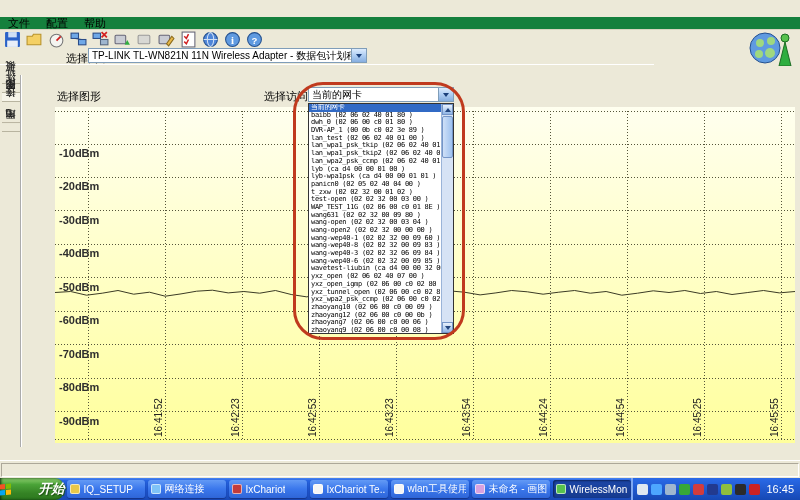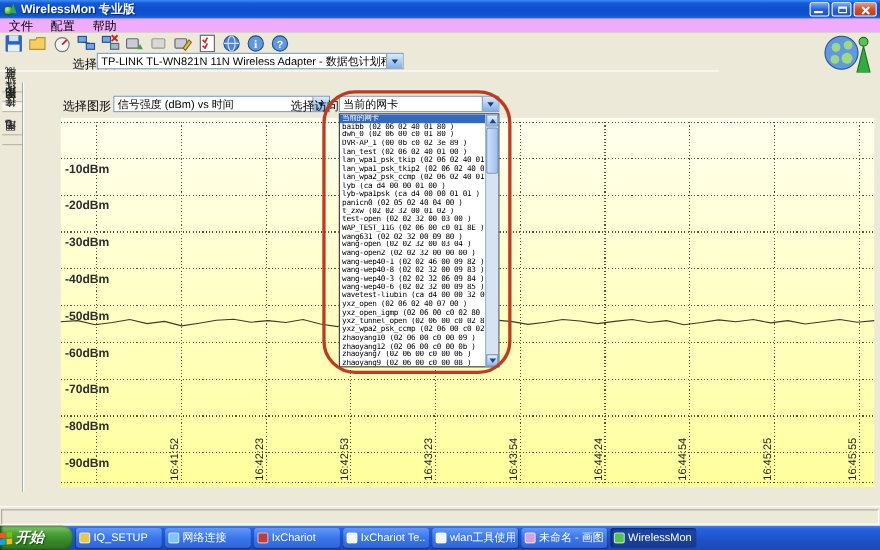--- a/index.html
+++ b/index.html
@@ -19,21 +19,21 @@
     border-left:3px solid transparent; border-right:3px solid transparent; border-bottom:9px solid #2fae3f; }
   .winbtn { width:18px; height:13px; margin-left:2px; border:1px solid #fff; border-radius:2px;
     background:linear-gradient(180deg,#7aa7f0,#2b63d8 50%,#1e52c4); position:relative; }
   .winbtn.close { width:21px; background:linear-gradient(180deg,#f09579,#d8502a 45%,#c03a18); }
   .winbtn .mini { position:absolute; left:3px; bottom:2px; width:8px; height:0; border-bottom:2px solid #fff; }
   .winbtn .rest { position:absolute; left:5px; top:3px; width:8px; height:6px; border:1px solid #fff; border-top:2px solid #fff; }
   .winbtn .x1,.winbtn .x2 { position:absolute; left:9px; top:2px; width:2px; height:9px; background:#fff; }
   .winbtn .x1 { transform:rotate(45deg);} .winbtn .x2 { transform:rotate(-45deg);}
 
   
-  .menubar { position:absolute; left:0; top:17px; width:800px; height:13px; background:#f0abfc;
+  .menubar { position:absolute; left:0; top:17px; width:800px; height:13px; background:#15803d;
     border-bottom:1px solid #d8d4c0; display:flex; align-items:center; font-size:11px; }
   .menubar span { padding:0 8px; color:#000; }
   .toolbar { position:absolute; left:0; top:30px; width:800px; height:19px; display:flex; align-items:center; padding-left:4px; }
   .tbico { width:17px; height:17px; margin-right:5px; display:inline-block; }
 
   
   .rowlabel { position:absolute; font-size:11px; color:#000; white-space:nowrap; }
   .combo { position:absolute; height:15px; background:#fff; border:1px solid #7F9DB9; font-size:10px;
     display:flex; align-items:center; overflow:hidden; }
   .combo .val { flex:1; padding:0 3px; white-space:nowrap; overflow:hidden; color:#000; }
@@ -82,57 +82,40 @@
     border-top:1px solid #fff; display:flex; align-items:center; font-size:11px; }
   .spane { border:1px solid; border-color:#aca899 #fff #fff #aca899; height:14px; margin:0 1px;
     display:flex; align-items:center; padding:0 4px; white-space:nowrap; overflow:hidden; }
   .spane.p1 { width:388px; } .spane.p2 { flex:1; }
 
   
   .taskbar { position:absolute; left:0; top:478px; width:800px; height:22px;
     background:linear-gradient(180deg,#4a86f2 0%,#2663e0 12%,#1c51c8 60%,#1a4ab8 100%); display:flex; align-items:center; }
   .startbtn { height:22px; width:66px; border-radius:0 9px 9px 0;
     background:linear-gradient(180deg,#8ed06f 0%,#4aa338 30%,#348224 70%,#2d7a1f 100%);
-    display:flex; align-items:center; justify-content:flex-start; box-shadow:1px 0 3px #0a2c0a inset; }
+    display:flex; align-items:center; justify-content:space-between; box-shadow:1px 0 3px #0a2c0a inset; }
   .startbtn .lbl { color:#fff; font-size:13px; font-weight:bold; font-style:italic; text-shadow:1px 1px 1px #1d4d12; margin-left:3px; }
   .winflag { width:11px; height:11px; display:grid; grid-template-columns:5px 5px; grid-template-rows:5px 5px; gap:1px; transform:skewY(-5deg); }
   .winflag b:nth-child(1){background:#f35325;} .winflag b:nth-child(2){background:#81bc06;}
   .winflag b:nth-child(3){background:#05a6f0;} .winflag b:nth-child(4){background:#ffba08;}
   .task { height:18px; width:78px; margin-left:3px; border-radius:3px; display:flex; align-items:center;
     background:linear-gradient(180deg,#639af5,#3a77ec 50%,#2f66d8); box-shadow:0 1px 1px #15348a; padding:0 3px; }
   .task.active { background:linear-gradient(180deg,#1c47a8,#163a8e); box-shadow:inset 1px 1px 2px #0c235c; }
   .task .ti { width:10px; height:10px; flex:0 0 10px; border-radius:2px; margin-right:3px; border:1px solid rgba(255,255,255,.6); }
   .task .tl { color:#fff; font-size:10px; white-space:nowrap; overflow:hidden; }
   .tray { margin-left:auto; height:22px; background:linear-gradient(180deg,#2a6ae8,#1648b4);
     border-left:2px solid #7fa8f2; display:flex; align-items:center; padding:0 6px 0 4px; }
   .tray .tico { width:11px; height:11px; border-radius:2px; margin-right:3px; }
   .tray .clock { color:#fff; font-size:11px; margin-left:3px; }
 </style>
 </head>
 <body>
 
 <div class="screen">
 
-  <div class="titlebar">
-    <span class="app-ico">
-        <i class="globe"></i>
-        <i class="ant"></i>
-      </span>
-    <span class="title">WirelessMon 专业版</span>
-    <span class="winbtn">
-        <i class="mini"></i>
-      </span>
-    <span class="winbtn">
-        <i class="rest"></i>
-      </span>
-    <span class="winbtn close">
-        <i class="x1"></i>
-        <i class="x2"></i>
-      </span>
-  </div>
 
   <div class="menubar" id="menubar">
       <span>文件</span>
       <span>配置</span>
       <span>帮助</span>
     </div>
 
   <div class="toolbar">
     <svg class="tbico" viewBox="0 0 16 16">
         <rect x="1" y="1" width="14" height="14" rx="1" fill="#2a62c8"></rect>
@@ -207,26 +190,20 @@
   <div class="main">
     <div class="tabstrip" id="tabstrip">
         <div class="vtab">概要</div>
         <div class="vtab">统计</div>
         <div class="vtab sel">图形</div>
         <div class="vtab">IP 连接</div>
         <div class="vtab">地图</div>
       </div>
 
     <span class="rowlabel" style="left:57px; top:24px;">选择图形</span>
-    <div class="combo" style="left:103px; top:22px; width:197px;">
-      <span class="val">信号强度 (dBm) vs 时间</span>
-      <span class="btn">
-          <i></i>
-        </span>
-    </div>
 
     <span class="rowlabel" style="left:264px; top:24px;">选择访问点</span>
     <div class="combo" style="left:308px; top:22px; width:146px; z-index:5;">
       <span class="val">当前的网卡</span>
       <span class="btn">
           <i></i>
         </span>
     </div>
 
     <svg class="chart" id="chart-svg" width="740" height="336">
@@ -291,21 +268,21 @@
           <li>lan_wpa2_psk_ccmp  (02 06 02 40 01 0</li>
           <li>lyb  (ca d4 00 00 01 00 )</li>
           <li>lyb-wpa1psk  (ca d4 00 00 01 01 )</li>
           <li>panicn0  (02 05 02 40 04 00 )</li>
           <li>t_zxw  (02 02 32 00 01 02 )</li>
           <li>test-open  (02 02 32 00 03 00 )</li>
           <li>WAP_TEST_11G  (02 06 00 c0 01 8E )</li>
           <li>wang631  (02 02 32 00 09 80 )</li>
           <li>wang-open  (02 02 32 00 03 04 )</li>
           <li>wang-open2  (02 02 32 00 00 00 )</li>
-          <li>wang-wep40-1  (02 02 46 00 09 82 )</li>
+          <li>wang-wep40-1  (02 02 32 00 09 60 )</li>
           <li>wang-wep40-8  (02 02 32 00 09 83 )</li>
           <li>wang-wep40-3  (02 02 32 06 09 84 )</li>
           <li>wang-wep40-6  (02 02 32 00 09 85 )</li>
           <li>wavetest-liubin  (ca d4 00 00 32 00</li>
           <li>yxz_open  (02 06 02 40 07 00 )</li>
           <li>yxz_open_igmp  (02 06 00 c0 02 80 )</li>
           <li>yxz_tunnel_open  (02 06 00 c0 02 81</li>
           <li>yxz_wpa2_psk_ccmp  (02 06 00 c0 02 8</li>
           <li>zhaoyang10  (02 06 00 c0 00 09 )</li>
           <li>zhaoyang12  (02 06 00 c0 00 0b )</li>
@@ -365,15 +342,29 @@
         </div>
         <div class="task">
           <span class="ti" style="background: rgb(215, 161, 224);"></span>
           <span class="tl">未命名 - 画图</span>
         </div>
         <div class="task active">
           <span class="ti" style="background: rgb(87, 194, 78);"></span>
           <span class="tl">WirelessMon ...</span>
         </div>
       </div>
+    <div class="tray">
+      <span id="trayicons" style="display:flex;">
+          <span class="tico" style="background: rgb(223, 232, 240);"></span>
+          <span class="tico" style="background: rgb(77, 166, 255);"></span>
+          <span class="tico" style="background: rgb(159, 182, 207);"></span>
+          <span class="tico" style="background: rgb(55, 168, 55);"></span>
+          <span class="tico" style="background: rgb(210, 60, 60);"></span>
+          <span class="tico" style="background: rgb(34, 58, 143);"></span>
+          <span class="tico" style="background: rgb(143, 191, 63);"></span>
+          <span class="tico" style="background: rgb(43, 43, 43);"></span>
+          <span class="tico" style="background: rgb(204, 34, 34);"></span>
+        </span>
+      <span class="clock">16:45</span>
+    </div>
   </div>
 
 </div>
 
 </body></html>

